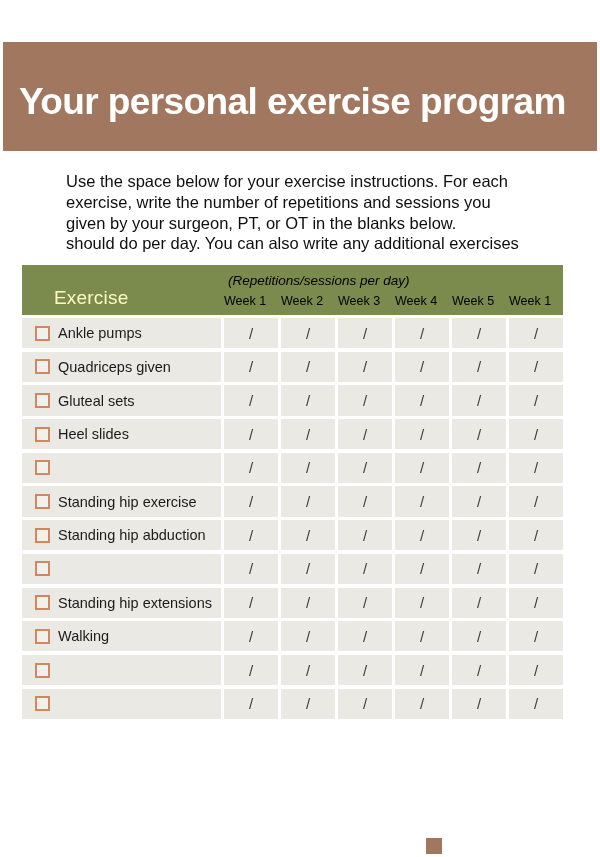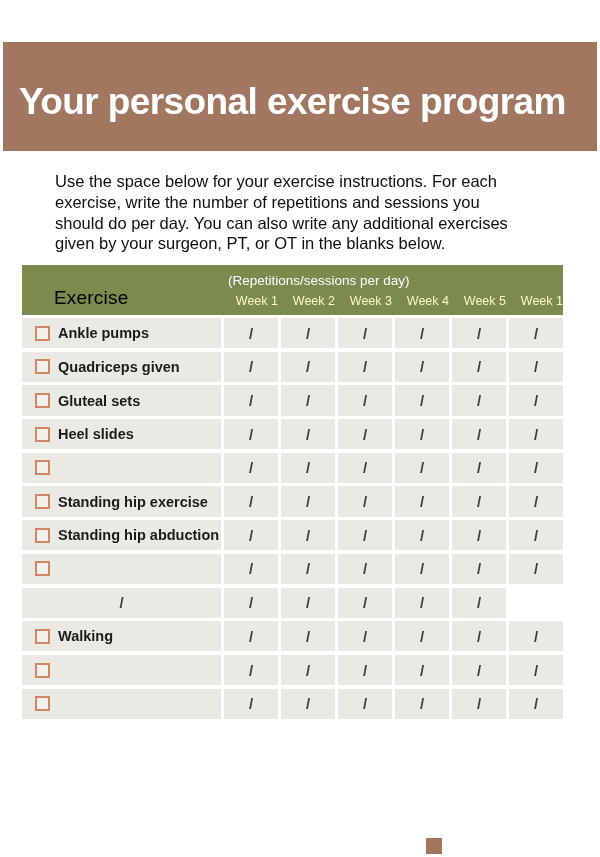--- a/index.html
+++ b/index.html
@@ -10,42 +10,42 @@
   .band {
     position:absolute; left:3px; top:30px; width:594px; height:109px;
     background:#a2775f;
   }
   .band h1 {
     margin:0; padding:41px 0 0 16px;
     font-size:37px; font-weight:bold; color:#ffffff;
     letter-spacing:-0.6px; line-height:1; white-space:nowrap;
   }
   .intro {
-    position:absolute; left:55px; top:159px;
+    position:absolute; left:66px; top:159px;
     font-size:16.5px; line-height:20.8px; color:#0f0f0f;
   }
   .intro div { white-space:nowrap; }
 
   .extable { position:absolute; left:22px; top:253px; width:541px; }
   .thead { position:relative; height:50px; background:#7b8a4d; }
   .exercise-h {
     position:absolute; left:32px; top:22px;
-    font-size:19px; color:#000000; letter-spacing:0.2px;
+    font-size:19px; color:#fef9c3; letter-spacing:0.2px;
   }
   .reps-h {
     position:absolute; left:206px; top:8px;
-    font-size:13.5px; color:#ffffff;
+    font-size:13.5px; color:#000000;font-style:italic;
   }
   .week-row {
     position:absolute; left:202px; top:29px;
     display:grid; grid-template-columns:repeat(6,54px); column-gap:3px;
   }
-  .week-row span { text-align:right; font-size:12.5px; color:#fef9c3; white-space:nowrap; }
-
-  .tbody { margin-top:3px;font-weight:bold; }
+  .week-row span { text-align:left; font-size:12.5px; color:#000000; white-space:nowrap; }
+
+  .tbody { margin-top:3px; }
   .row {
     display:grid; grid-template-columns:199px repeat(6,54px); column-gap:3px;
     height:30.3px; margin-bottom:3.4px;
   }
   .cell { background:#eae9e3; }
   .ex-cell { display:flex; align-items:center; padding-left:13px; box-sizing:border-box; }
   .checkbox {
     width:11px; height:11px; border:2px solid #cf8861;
     background:#f2f0ea; flex:none;
   }
@@ -64,22 +64,22 @@
 
 <div class="page">
 
   <div class="band">
     <h1>Your personal exercise program</h1>
   </div>
 
   <div class="intro">
     <div>Use the space below for your exercise instructions. For each</div>
     <div>exercise, write the number of repetitions and sessions you</div>
+    <div>given by your surgeon, PT, or OT in the blanks below.</div>
     <div>should do per day. You can also write any additional exercises</div>
-    <div>given by your surgeon, PT, or OT in the blanks below.</div>
   </div>
 
   <div class="extable">
     <div class="thead">
       <div class="exercise-h">Exercise</div>
       <div class="reps-h">(Repetitions/sessions per day)</div>
       <div class="week-row" id="week-row">
           <span>Week 1</span>
           <span>Week 2</span>
           <span>Week 3</span>
@@ -177,20 +177,24 @@
             <span class="checkbox"></span>
           </div>
           <div class="cell wk-cell">/</div>
           <div class="cell wk-cell">/</div>
           <div class="cell wk-cell">/</div>
           <div class="cell wk-cell">/</div>
           <div class="cell wk-cell">/</div>
           <div class="cell wk-cell">/</div>
         </div>
         <div class="row">
+          <div class="cell ex-cell">
+            <span class="checkbox"></span>
+            <span class="ex-label">Standing hip extensions</span>
+          </div>
           <div class="cell wk-cell">/</div>
           <div class="cell wk-cell">/</div>
           <div class="cell wk-cell">/</div>
           <div class="cell wk-cell">/</div>
           <div class="cell wk-cell">/</div>
           <div class="cell wk-cell">/</div>
         </div>
         <div class="row">
           <div class="cell ex-cell">
             <span class="checkbox"></span>

